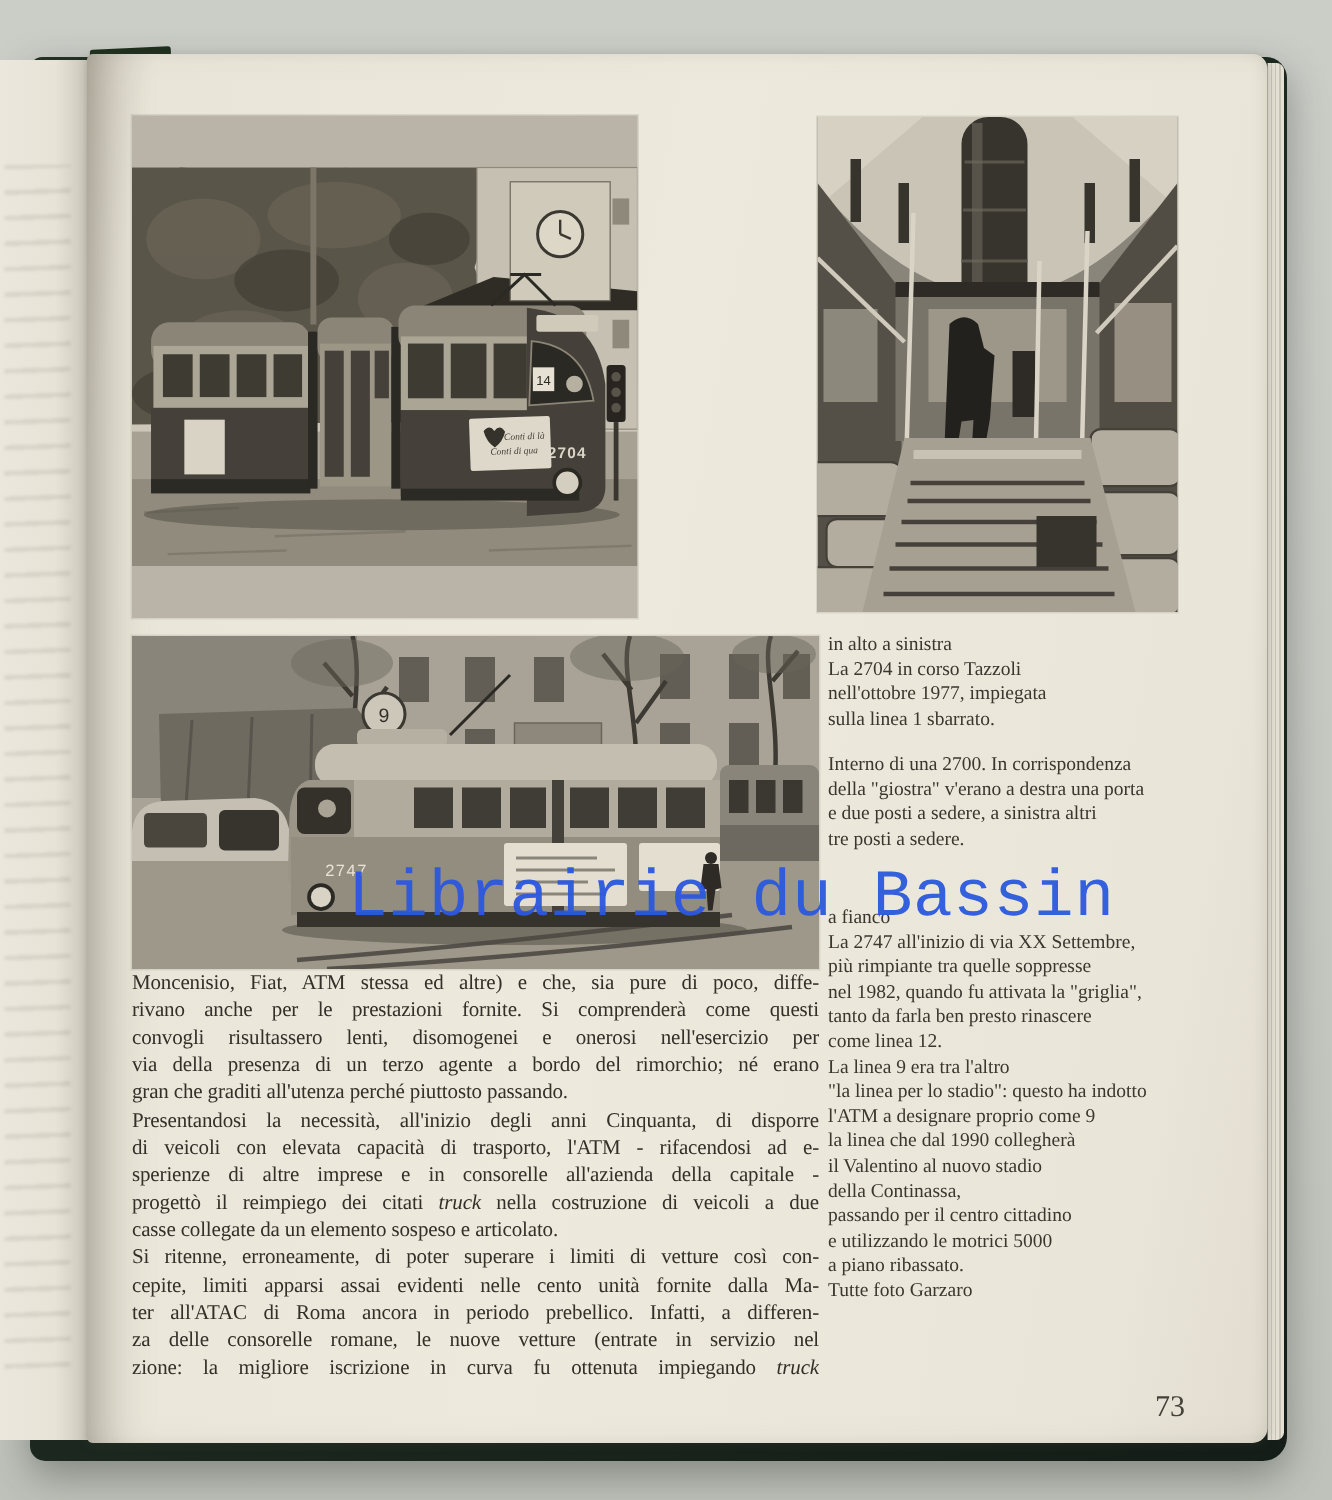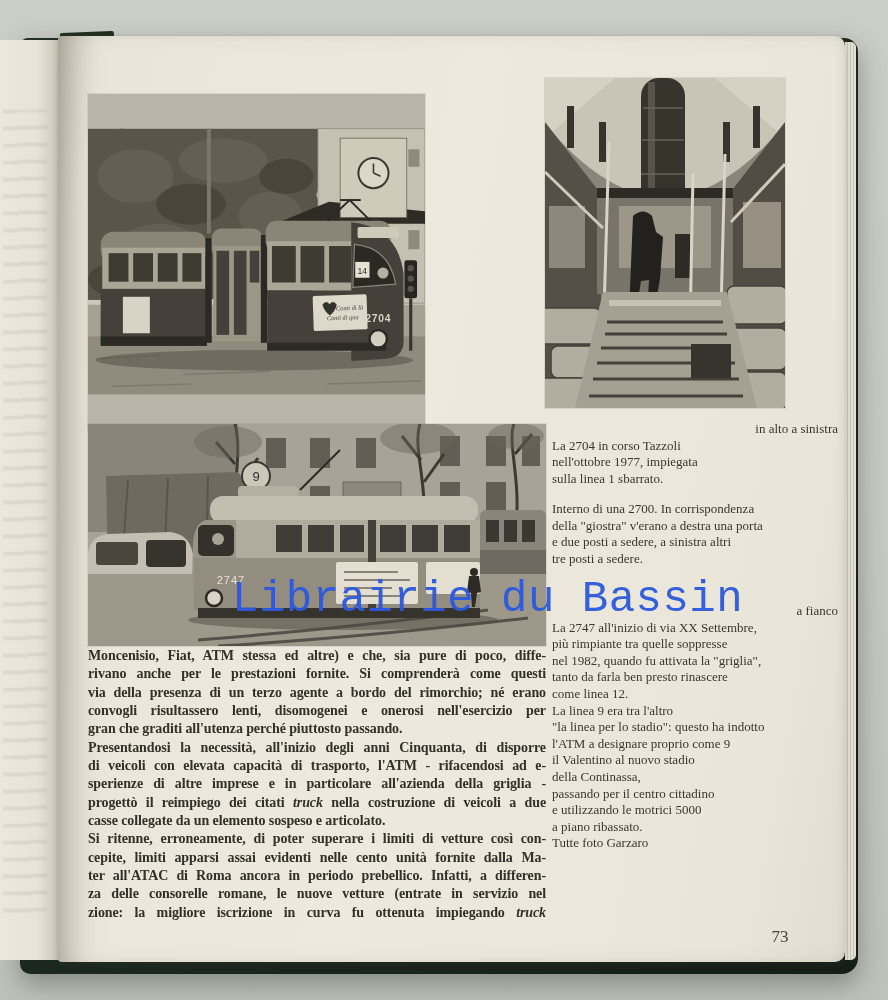--- a/index.html
+++ b/index.html
@@ -18,36 +18,36 @@
     filter:blur(1.2px);}
   .page-edges{position:absolute;left:845px;top:42px;width:11px;height:918px;z-index:1;
     background:repeating-linear-gradient(90deg,#e4e0d3 0 2px,#c7c3b5 2px 3px);
     border-radius:0 5px 5px 0;}
   .page{position:absolute;left:58px;top:36px;width:787px;height:926px;z-index:3;
     background:linear-gradient(100deg,#d8d3c5 0%,#e9e5d8 5%,#ede9dc 45%,#e9e5d8 88%,#e1dccf 100%);
     border-radius:4px 10px 10px 4px;
     box-shadow:inset 30px 0 36px -26px rgba(80,75,62,.55),inset -6px 0 12px -8px rgba(120,115,100,.3),0 2px 6px rgba(60,60,55,.25);}
   .photo{position:absolute;overflow:hidden;background:#b9b4a7;box-shadow:0 0 0 1px rgba(110,105,92,.15);}
   .photo svg{display:block;width:100%;height:100%;}
-  .photo-top-left{left:30px;top:41px;width:337px;height:335px;margin-top:17px;}
+  .photo-top-left{left:30px;top:41px;width:337px;height:335px;}
   .photo-top-right{left:487px;top:42px;width:240px;height:330px;}
   .photo-middle{left:30px;top:388px;width:458px;height:222px;}
   .caption{position:absolute;left:494px;width:286px;font-size:13px;line-height:16.6px;color:#3a372f;z-index:4;}
   .caption-1{top:385px;}.caption-2{top:465px;}.caption-3{top:567px;}
-  .cap-label{font-style:normal;text-align:right;}
+  .cap-label{font-style:normal;}
   .cap-lines div{}
   .body-text{position:absolute;left:30px;top:611px;width:458px;font-size:14px;line-height:18.35px;
     color:#33302a;text-align:justify;z-index:4;overflow:hidden;}
-  .body-text > div{text-align-last:justify;letter-spacing:-0.1px;font-weight:bold;}
+  .body-text > div{text-align-last:justify;letter-spacing:-0.1px;}
   .body-text > div:nth-child(5),.body-text > div:nth-child(10){text-align-last:left;}
   .watermark{position:absolute;left:232px;top:574px;z-index:30;white-space:nowrap;
     font-family:Liberation Mono, monospace;font-size:44px;font-weight:400;
     color:#2b58de;letter-spacing:.5px;opacity:.95;}
   .page-number{position:absolute;left:702px;top:891px;width:40px;text-align:center;
-    font-size:17px;color:#45423a;z-index:4;}
+    font-size:20px;color:#45423a;z-index:4;}
   em{font-style:italic;}
 </style>
 </head>
 <body>
 
 <div class="scene">
   <div class="book-cover"></div>
   <div class="cover-tip"></div>
   <div class="page-edges"></div>
   <div class="verso">
@@ -338,38 +338,39 @@
       <div class="cap-label">a fianco</div>
       <div class="cap-lines">
           <div>La 2747 all'inizio di via XX Settembre,</div>
           <div>più rimpiante tra quelle soppresse</div>
           <div>nel 1982, quando fu attivata la "griglia",</div>
           <div>tanto da farla ben presto rinascere</div>
           <div>come linea 12.</div>
           <div>La linea 9 era tra l'altro</div>
           <div>"la linea per lo stadio": questo ha indotto</div>
           <div>l'ATM a designare proprio come 9</div>
+          <div>la linea che dal 1990 collegherà</div>
           <div>il Valentino al nuovo stadio</div>
           <div>della Continassa,</div>
           <div>passando per il centro cittadino</div>
           <div>e utilizzando le motrici 5000</div>
           <div>a piano ribassato.</div>
           <div>Tutte foto Garzaro</div>
         </div>
     </div>
 
     <div class="body-text">
         <div>Moncenisio, Fiat, ATM stessa ed altre) e che, sia pure di poco, diffe-</div>
         <div>rivano anche per le prestazioni fornite. Si comprenderà come questi</div>
+        <div>convogli risultassero lenti, disomogenei e onerosi nell'esercizio per</div>
         <div>via della presenza di un terzo agente a bordo del rimorchio; né erano</div>
-        <div>convogli risultassero lenti, disomogenei e onerosi nell'esercizio per</div>
         <div>gran che graditi all'utenza perché piuttosto passando.</div>
         <div>Presentandosi la necessità, all'inizio degli anni Cinquanta, di disporre</div>
         <div>di veicoli con elevata capacità di trasporto, l'ATM - rifacendosi ad e-</div>
-        <div>sperienze di altre imprese e in particolare all'azienda della griglia -</div>
+        <div>sperienze di altre imprese e in consorelle all'azienda della capitale -</div>
         <div>progettò il reimpiego dei citati <em>truck</em> nella costruzione di veicoli a due</div>
         <div>casse collegate da un elemento sospeso e articolato.</div>
         <div>Si ritenne, erroneamente, di poter superare i limiti di vetture così con-</div>
         <div>cepite, limiti apparsi assai evidenti nelle cento unità fornite dalla Ma-</div>
         <div>ter all'ATAC di Roma ancora in periodo prebellico. Infatti, a differen-</div>
         <div>za delle consorelle romane, le nuove vetture (entrate in servizio nel</div>
         <div>zione: la migliore iscrizione in curva fu ottenuta impiegando <em>truck</em></div>
       </div>
 
     <div class="page-number">73</div>

